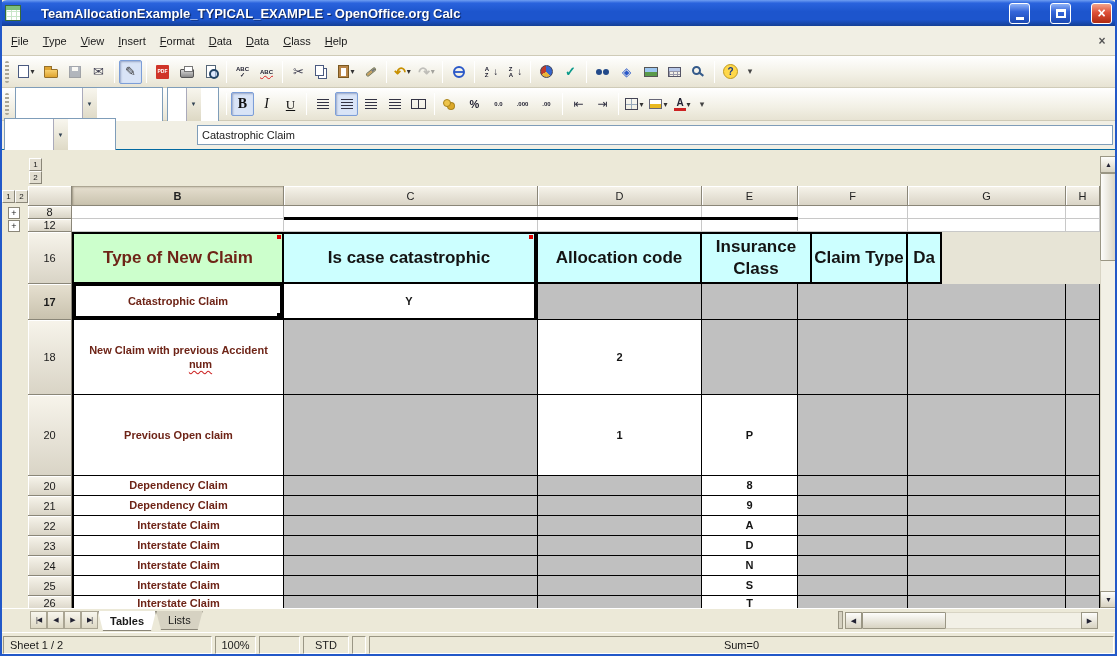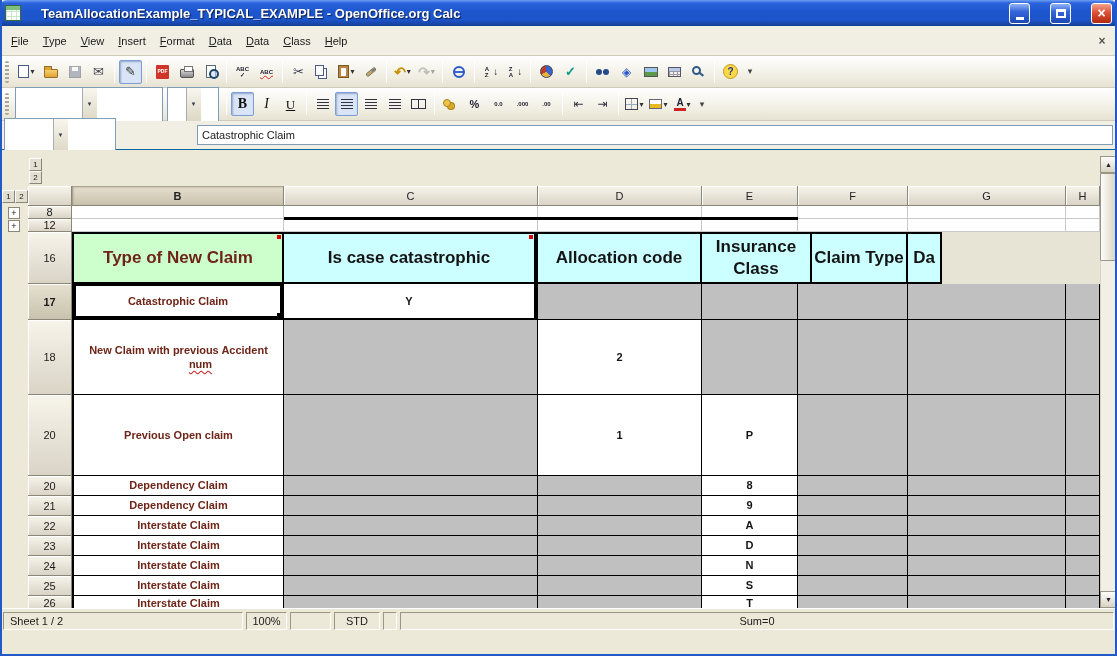--- a/index.html
+++ b/index.html
@@ -211,21 +211,21 @@
   .hscroll { position:absolute; left:845px; top:3px; width:253px; height:17px; display:flex; }
   .htrack { width:219px; height:17px; background:#f2f0e6; border-top:1px solid #d8d4c4; border-bottom:1px solid #d8d4c4; position:relative; }
   .hthumb { position:absolute; left:0; top:-1px; width:84px; height:17px;
     background:linear-gradient(#fdfdfb,#d8d3c2); border:1px solid #9a9684; border-radius:1px; }
 
   
   .statusbar { height:24px; flex:0 0 24px; background:#ece9d8; border-top:1px solid #fff;
     display:flex; align-items:center; padding:0 3px; gap:3px; }
   .seg { height:18px; border:1px solid; border-color:#9a9684 #fff #fff #9a9684; display:inline-flex;
     align-items:center; padding:0 6px; font-size:11px; white-space:nowrap; overflow:hidden; }
-  .seg-sheet { width:240px; }
+  .seg-sheet { width:209px; }
   .seg-page-style { width:284px; }
   .seg-zoom { width:41px; justify-content:center; }
   .seg-empty1 { width:41px; }
   .seg-mode { width:46px; justify-content:center; }
   .seg-empty2 { width:14px; padding:0; }
   .seg-sum { flex:1; justify-content:center; }
 </style>
 </head>
 <body>
 
@@ -607,20 +607,32 @@
         </div>
       </div>
     <div class="thickline"></div>
     <div class="vscroll">
       <span class="sbtn up">▲</span>
       <span class="vthumb"></span>
       <span class="sbtn down">▼</span>
     </div>
   </div>
 
+  <div class="tabbar">
+    <span class="tnavs"><span class="tnav">|◀</span><span class="tnav">◀</span><span class="tnav">▶</span><span class="tnav">▶|</span></span>
+    <span class="tabs"><span class="tab active">Tables</span><span class="tab">Lists</span></span>
+    <span class="tabsplit"></span>
+    <div class="hscroll">
+      <span class="sbtn">◀</span>
+      <span class="htrack">
+        <span class="hthumb"></span>
+      </span>
+      <span class="sbtn">▶</span>
+    </div>
+  </div>
 
   <div class="statusbar">
       <span class="seg seg-sheet">Sheet 1 / 2</span>
       <span class="seg seg-zoom">100%</span>
       <span class="seg seg-empty1"></span>
       <span class="seg seg-mode">STD</span>
       <span class="seg seg-empty2"></span>
       <span class="seg seg-sum">Sum=0</span>
     </div>
 

